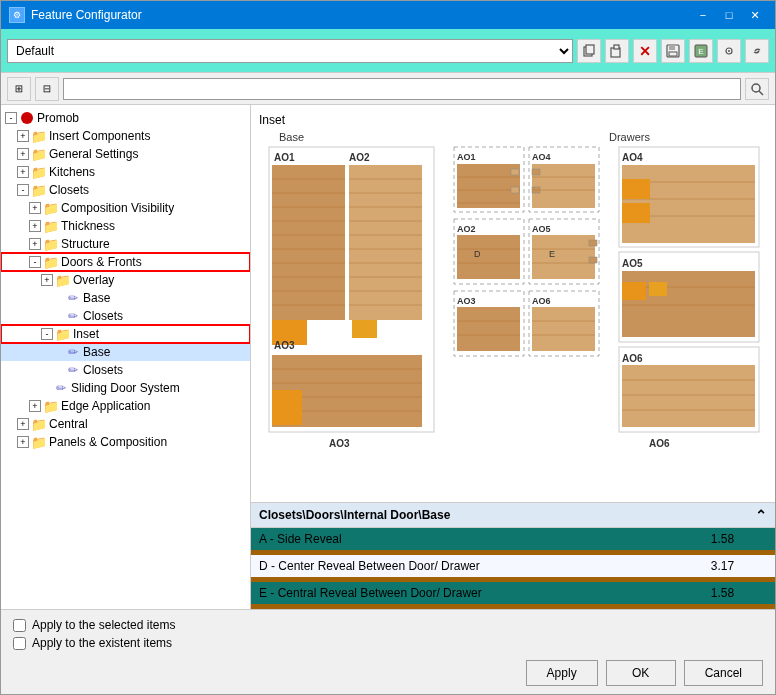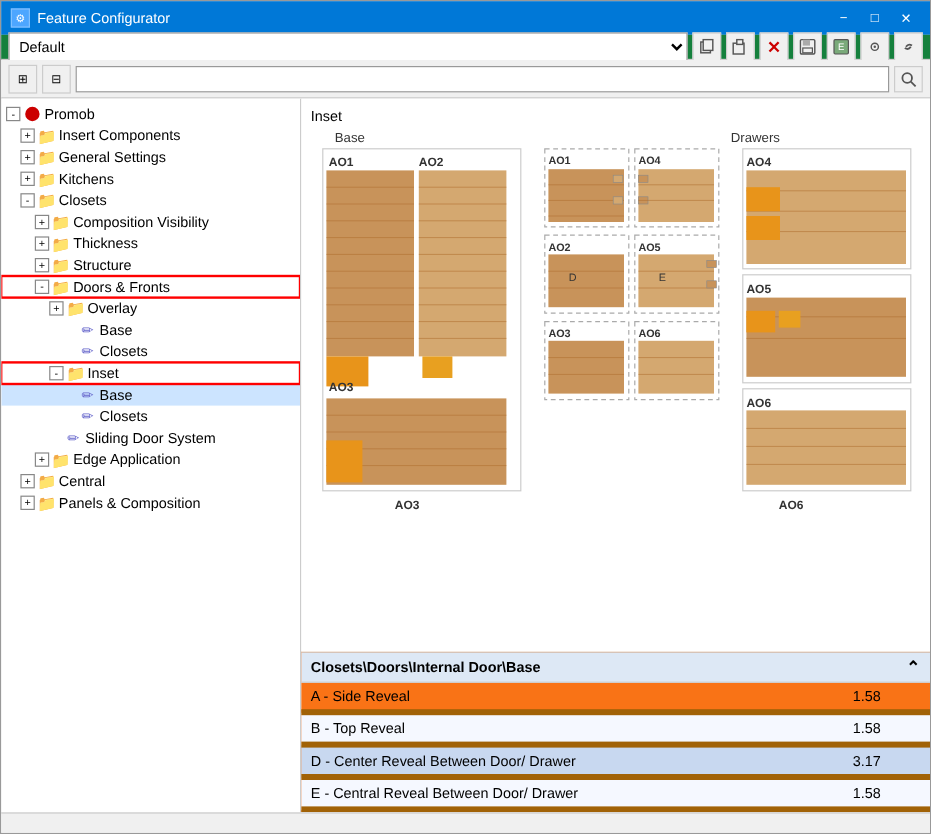--- a/index.html
+++ b/index.html
@@ -6,21 +6,21 @@
     body { font-family: 'Segoe UI', Tahoma, Geneva, Verdana, sans-serif; font-size: 12px; background: #f0f0f0; }
     
     .window { width: 776px; height: 695px; background: #f0f0f0; border: 1px solid #999; display: flex; flex-direction: column; }
     
     .title-bar { background: #0078d7; color: white; padding: 4px 8px; display: flex; align-items: center; justify-content: space-between; height: 28px; }
     .title-bar-left { display: flex; align-items: center; gap: 6px; font-size: 12px; }
     .title-bar-icon { width: 16px; height: 16px; background: #4da6ff; border: 1px solid #80c0ff; display: flex; align-items: center; justify-content: center; font-size: 9px; }
     .title-bar-buttons { display: flex; gap: 2px; }
     .title-btn { width: 24px; height: 20px; background: transparent; border: none; color: white; cursor: pointer; display: flex; align-items: center; justify-content: center; font-size: 11px; }
     
-    .toolbar { background: #15803d; border-bottom: 1px solid #ccc; padding: 4px 6px; display: flex; align-items: center; gap: 4px; height: 21px; }
+    .toolbar { background: #5eead4; border-bottom: 1px solid #ccc; padding: 4px 6px; display: flex; align-items: center; gap: 4px; height: 44px; }
     .toolbar-select { flex: 1; height: 24px; border: 1px solid #999; background: white; padding: 0 4px; font-size: 12px; }
     .toolbar-btn { width: 24px; height: 24px; background: #f0f0f0; border: 1px solid #ccc; display: flex; align-items: center; justify-content: center; cursor: pointer; font-size: 11px; }
     
     .search-bar { background: #f0f0f0; border-bottom: 1px solid #ccc; padding: 4px 6px; display: flex; align-items: center; gap: 4px; height: 32px; }
     .search-input { flex: 1; height: 22px; border: 1px solid #999; padding: 0 4px; font-size: 12px; background: white; }
     .search-btn { width: 24px; height: 22px; background: #f0f0f0; border: 1px solid #ccc; display: flex; align-items: center; justify-content: center; cursor: pointer; }
     
     .main-content { display: flex; flex: 1; overflow: hidden; }
     
     .tree-panel { width: 250px; border-right: 1px solid #ccc; overflow-y: auto; padding: 4px 0; background: white; }
@@ -38,21 +38,21 @@
     .tree-icon { width: 16px; height: 16px; display: inline-flex; align-items: center; justify-content: center; margin-right: 2px; flex-shrink: 0; }
     .tree-label { font-size: 12px; }
     
     .folder-icon { color: #e8a000; font-size: 13px; }
     .blue-circle { width: 12px; height: 12px; border-radius: 50%; background: #cc0000; display: inline-block; }
     
     .right-panel { flex: 1; display: flex; flex-direction: column; overflow: hidden; }
     
     .diagram-area { flex: 1; background: white; padding: 8px; overflow: hidden; position: relative; }
     
-    .properties-panel { border-top: 1px solid #ccc; background: #f97316; }
+    .properties-panel { border-top: 1px solid #ccc; background: #0f766e; }
     .properties-header { background: #dde8f5; padding: 4px 8px; display: flex; align-items: center; justify-content: space-between; border-bottom: 1px solid #ccc; font-size: 12px; font-weight: bold; }
     .collapse-btn { font-size: 14px; cursor: pointer; }
     
     .properties-table { width: 100%; border-collapse: collapse; }
     .properties-table tr { border-bottom: 5px solid #a16207; }
     .properties-table tr:nth-child(even) { background: #f5f8ff; }
     .properties-table td { padding: 4px 8px; font-size: 12px; }
     .properties-table td:last-child { text-align: center; min-width: 60px; }
     .properties-table .highlight-row { background: #c8d8f0; }
     
@@ -397,35 +397,46 @@
 
       <div class="properties-panel">
         <div class="properties-header">
           <span>Closets\Doors\Internal Door\Base</span>
           <span class="collapse-btn">⌃</span>
         </div>
         <table class="properties-table">
           <tbody>
             <tr>
               <td>A - Side Reveal</td>
-              <td>1.58</td>
-            </tr>
-            <tr>
-              <td>B - Top Reveal</td>
               <td>1.58</td>
             </tr>
             <tr class="highlight-row">
               <td>D - Center Reveal Between Door/ Drawer</td>
               <td>3.17</td>
             </tr>
             <tr>
               <td>E - Central Reveal Between Door/ Drawer</td>
               <td>1.58</td>
             </tr>
           </tbody>
         </table>
       </div>
     </div>
   </div>
 
   <div class="bottom-bar">
+    <div class="checkboxes">
+      <label class="checkbox-item">
+        <input type="checkbox" style="">
+        <span>Apply to the selected items</span>
+      </label>
+      <label class="checkbox-item">
+        <input type="checkbox" style="">
+        <span>Apply to the existent items</span>
+      </label>
+    </div>
+    <div class="action-buttons">
+      <button class="btn">Apply</button>
+      <button class="btn">OK</button>
+      <button class="btn">Cancel</button>
+    </div>
   </div>
 </div>
 
 </body></html>

